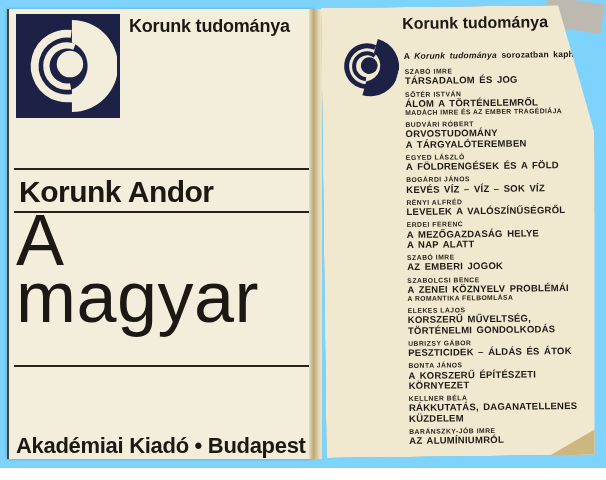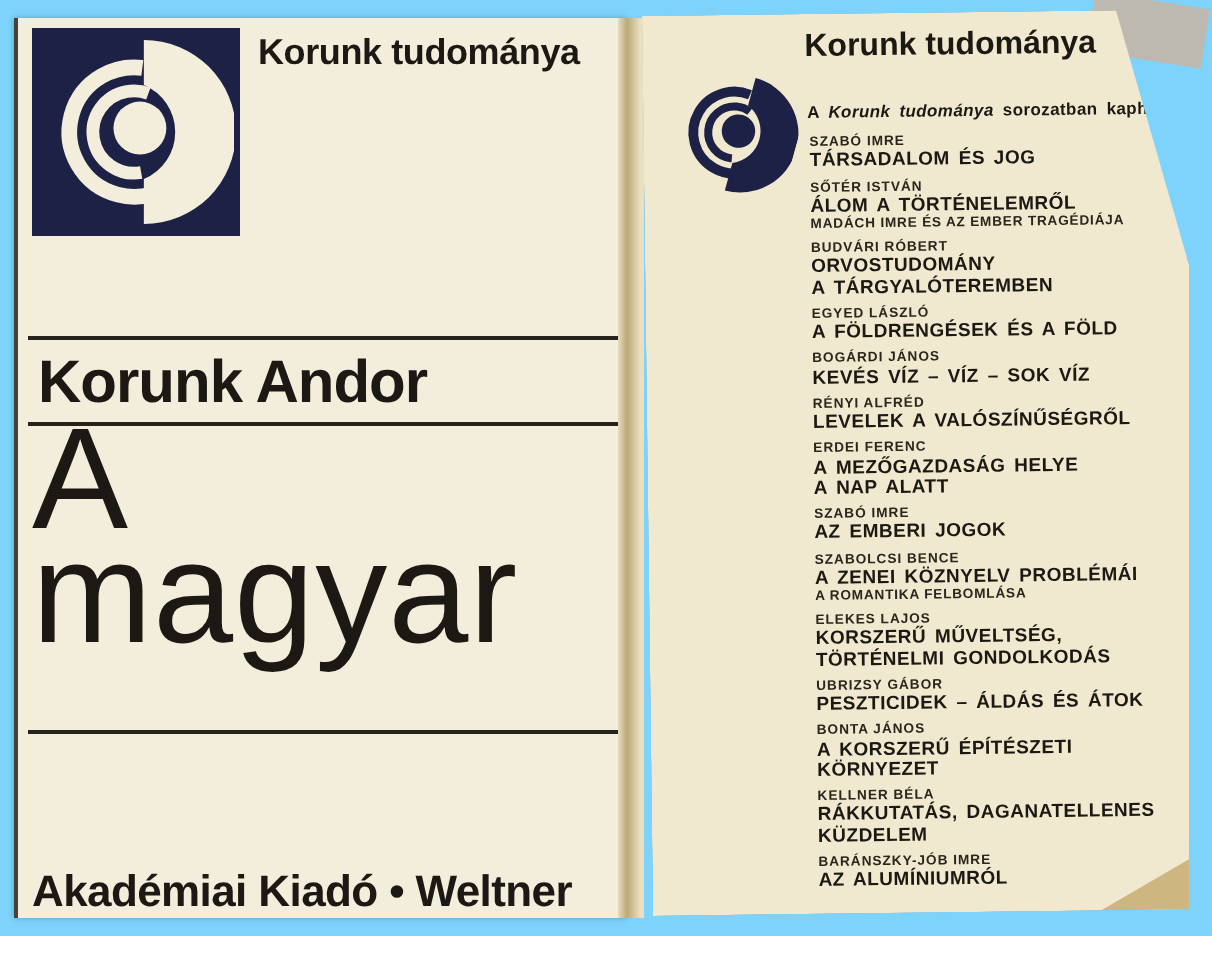--- a/index.html
+++ b/index.html
@@ -64,21 +64,21 @@
       </svg>
     </div>
     <div class="pl-header">Korunk tudománya</div>
     <div class="rule rule1"></div>
     <div class="pl-author">Korunk Andor</div>
     <div class="rule rule2"></div>
     <div class="pl-title">
       <span>A magyar</span><br>
     </div>
     <div class="rule rule3"></div>
-    <div class="pl-publisher">Akadémiai Kiadó • Weltner</div>
+    <div class="pl-publisher">Akadémiai Kiadó • Budapest</div>
   </div>
 
   <div class="fold"></div>
   <div class="gray-wedge"></div>
 
   <div class="page-right">
     <svg class="emblem-right" width="62" height="76" preserveAspectRatio="none">
       <use href="#korunk-emblem"></use>
     </svg>
     <div class="pr-header">Korunk tudománya</div>

